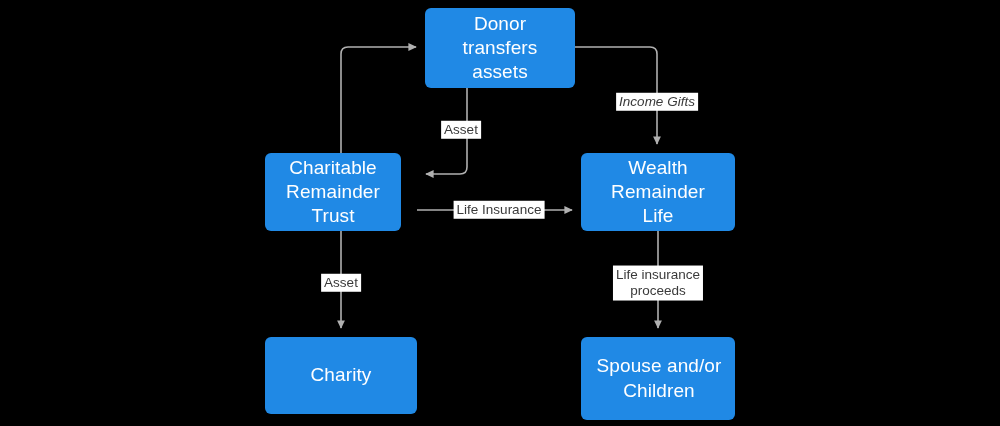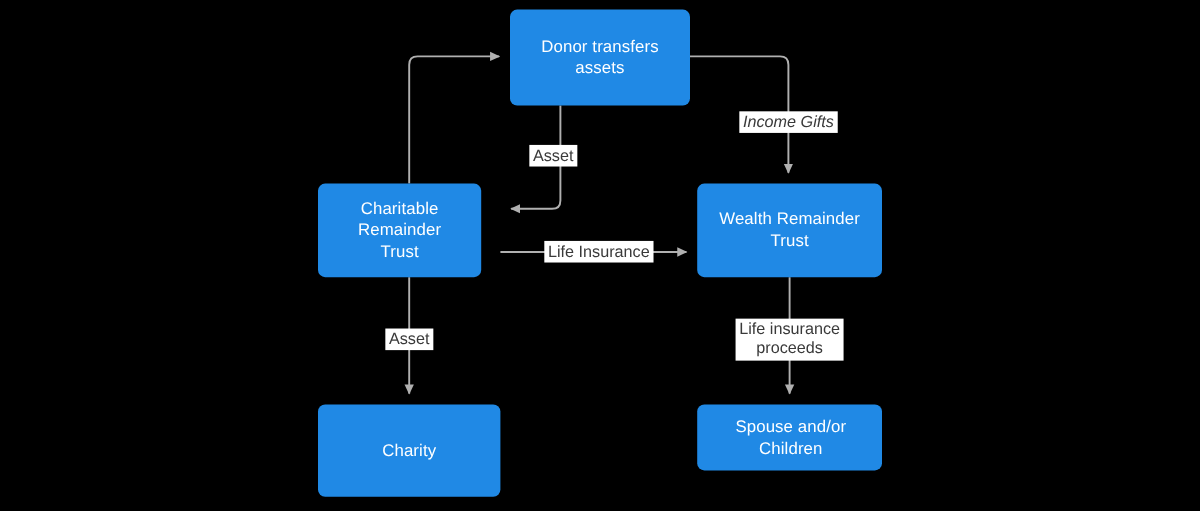--- a/index.html
+++ b/index.html
@@ -28,21 +28,21 @@
   }
   .node {
     position: absolute;
     background: #2089e5;
     border-radius: 6px;
     color: #ffffff;
     display: flex;
     align-items: center;
     justify-content: center;
     text-align: center;
-    font-size: 14px;
+    font-size: 19px;
     line-height: 1.28;
     letter-spacing: 0.1px;
     box-sizing: border-box;
     padding: 4px 10px;
   }
   .node-label {
     display: block;
     white-space: pre-line;
   }
   .edge-label {
@@ -87,28 +87,28 @@
     <span class="node-label">Donor transfers assets</span>
   </div>
 
   <div class="node" style="left:265px; top:153px; width:136px; height:78px;">
     <span class="node-label">Charitable Remainder
 Trust</span>
   </div>
 
   <div class="node" style="left:581px; top:153px; width:154px; height:78px;">
     <span class="node-label">Wealth Remainder
-Trust</span>
+Life</span>
   </div>
 
   <div class="node" style="left:265px; top:337px; width:152px; height:77px;align-items:center;">
     <span class="node-label">Charity</span>
   </div>
 
-  <div class="node" style="left:581px; top:337px; width:154px; height:55px;padding-left:12px;">
+  <div class="node" style="left:581px; top:337px; width:154px; height:83px;padding-left:12px;">
     <span class="node-label">Spouse and/or
 Children</span>
   </div>
 
 
   <div class="edge-label" style="left:461px; top:130px;">Asset</div>
 
   <div class="edge-label" style="left:657px; top:102px;font-style:italic;">Income Gifts</div>
 
   <div class="edge-label" style="left:499px; top:210px;">Life Insurance</div>

